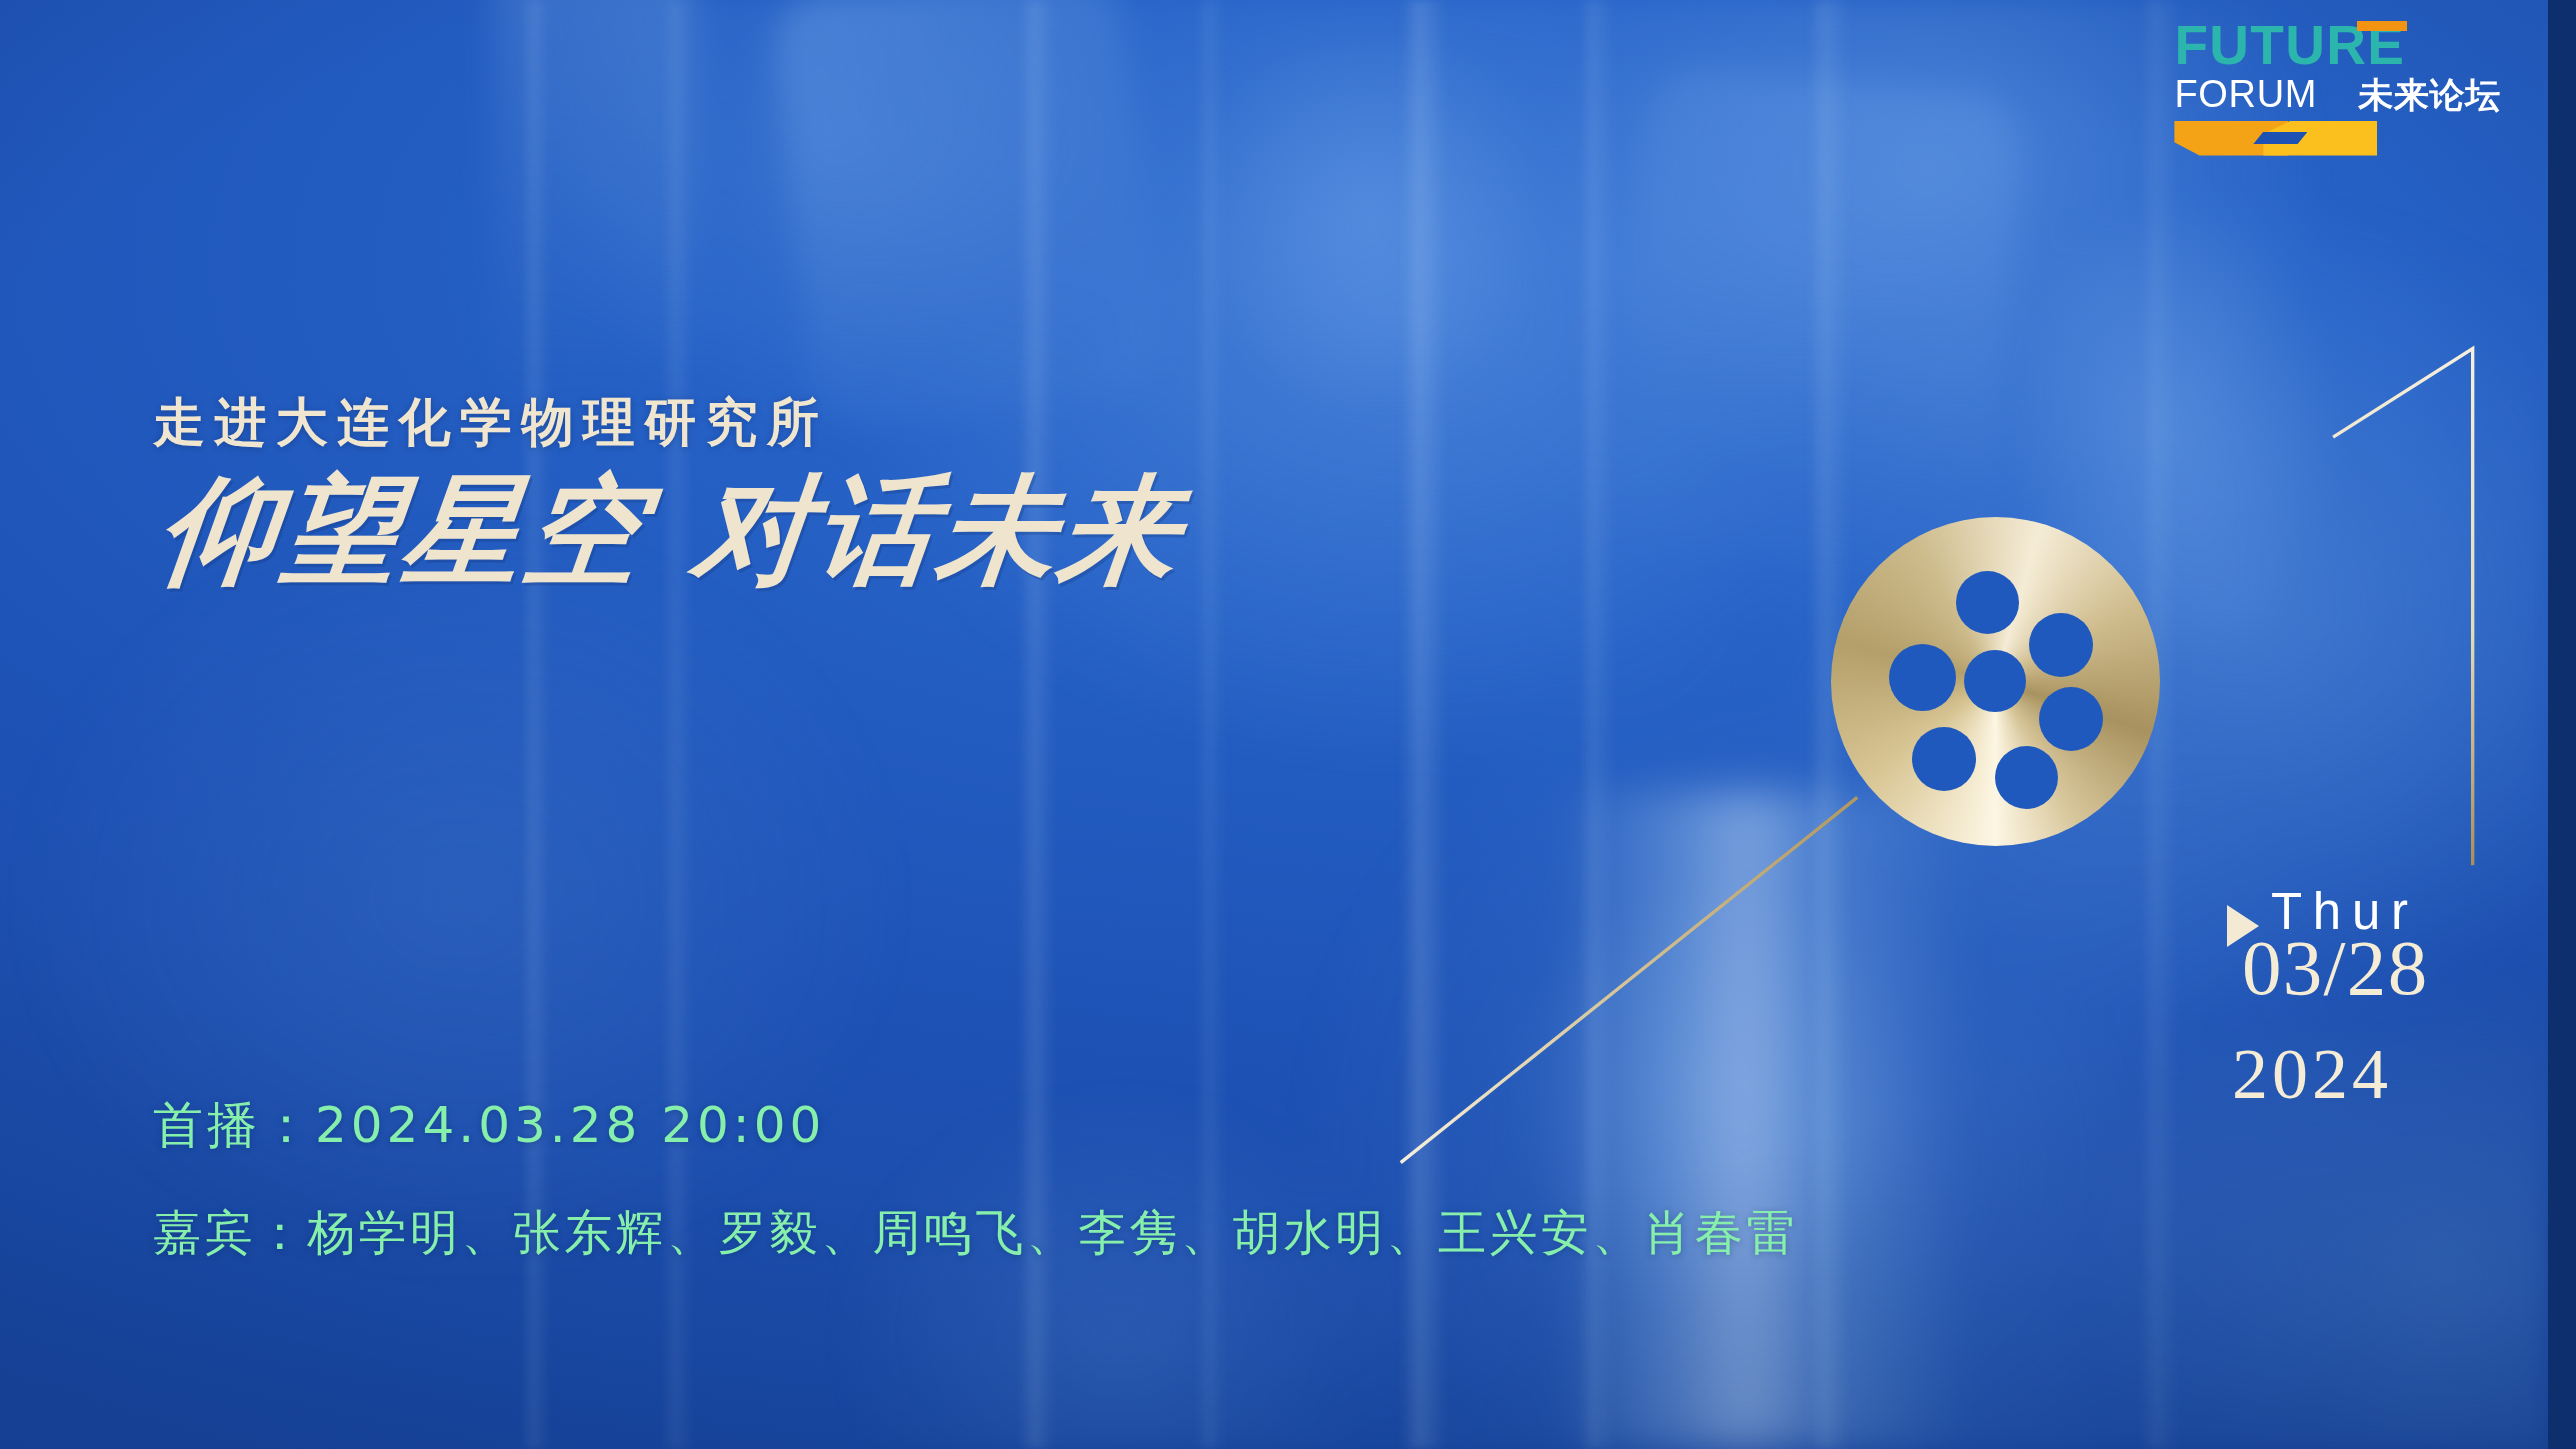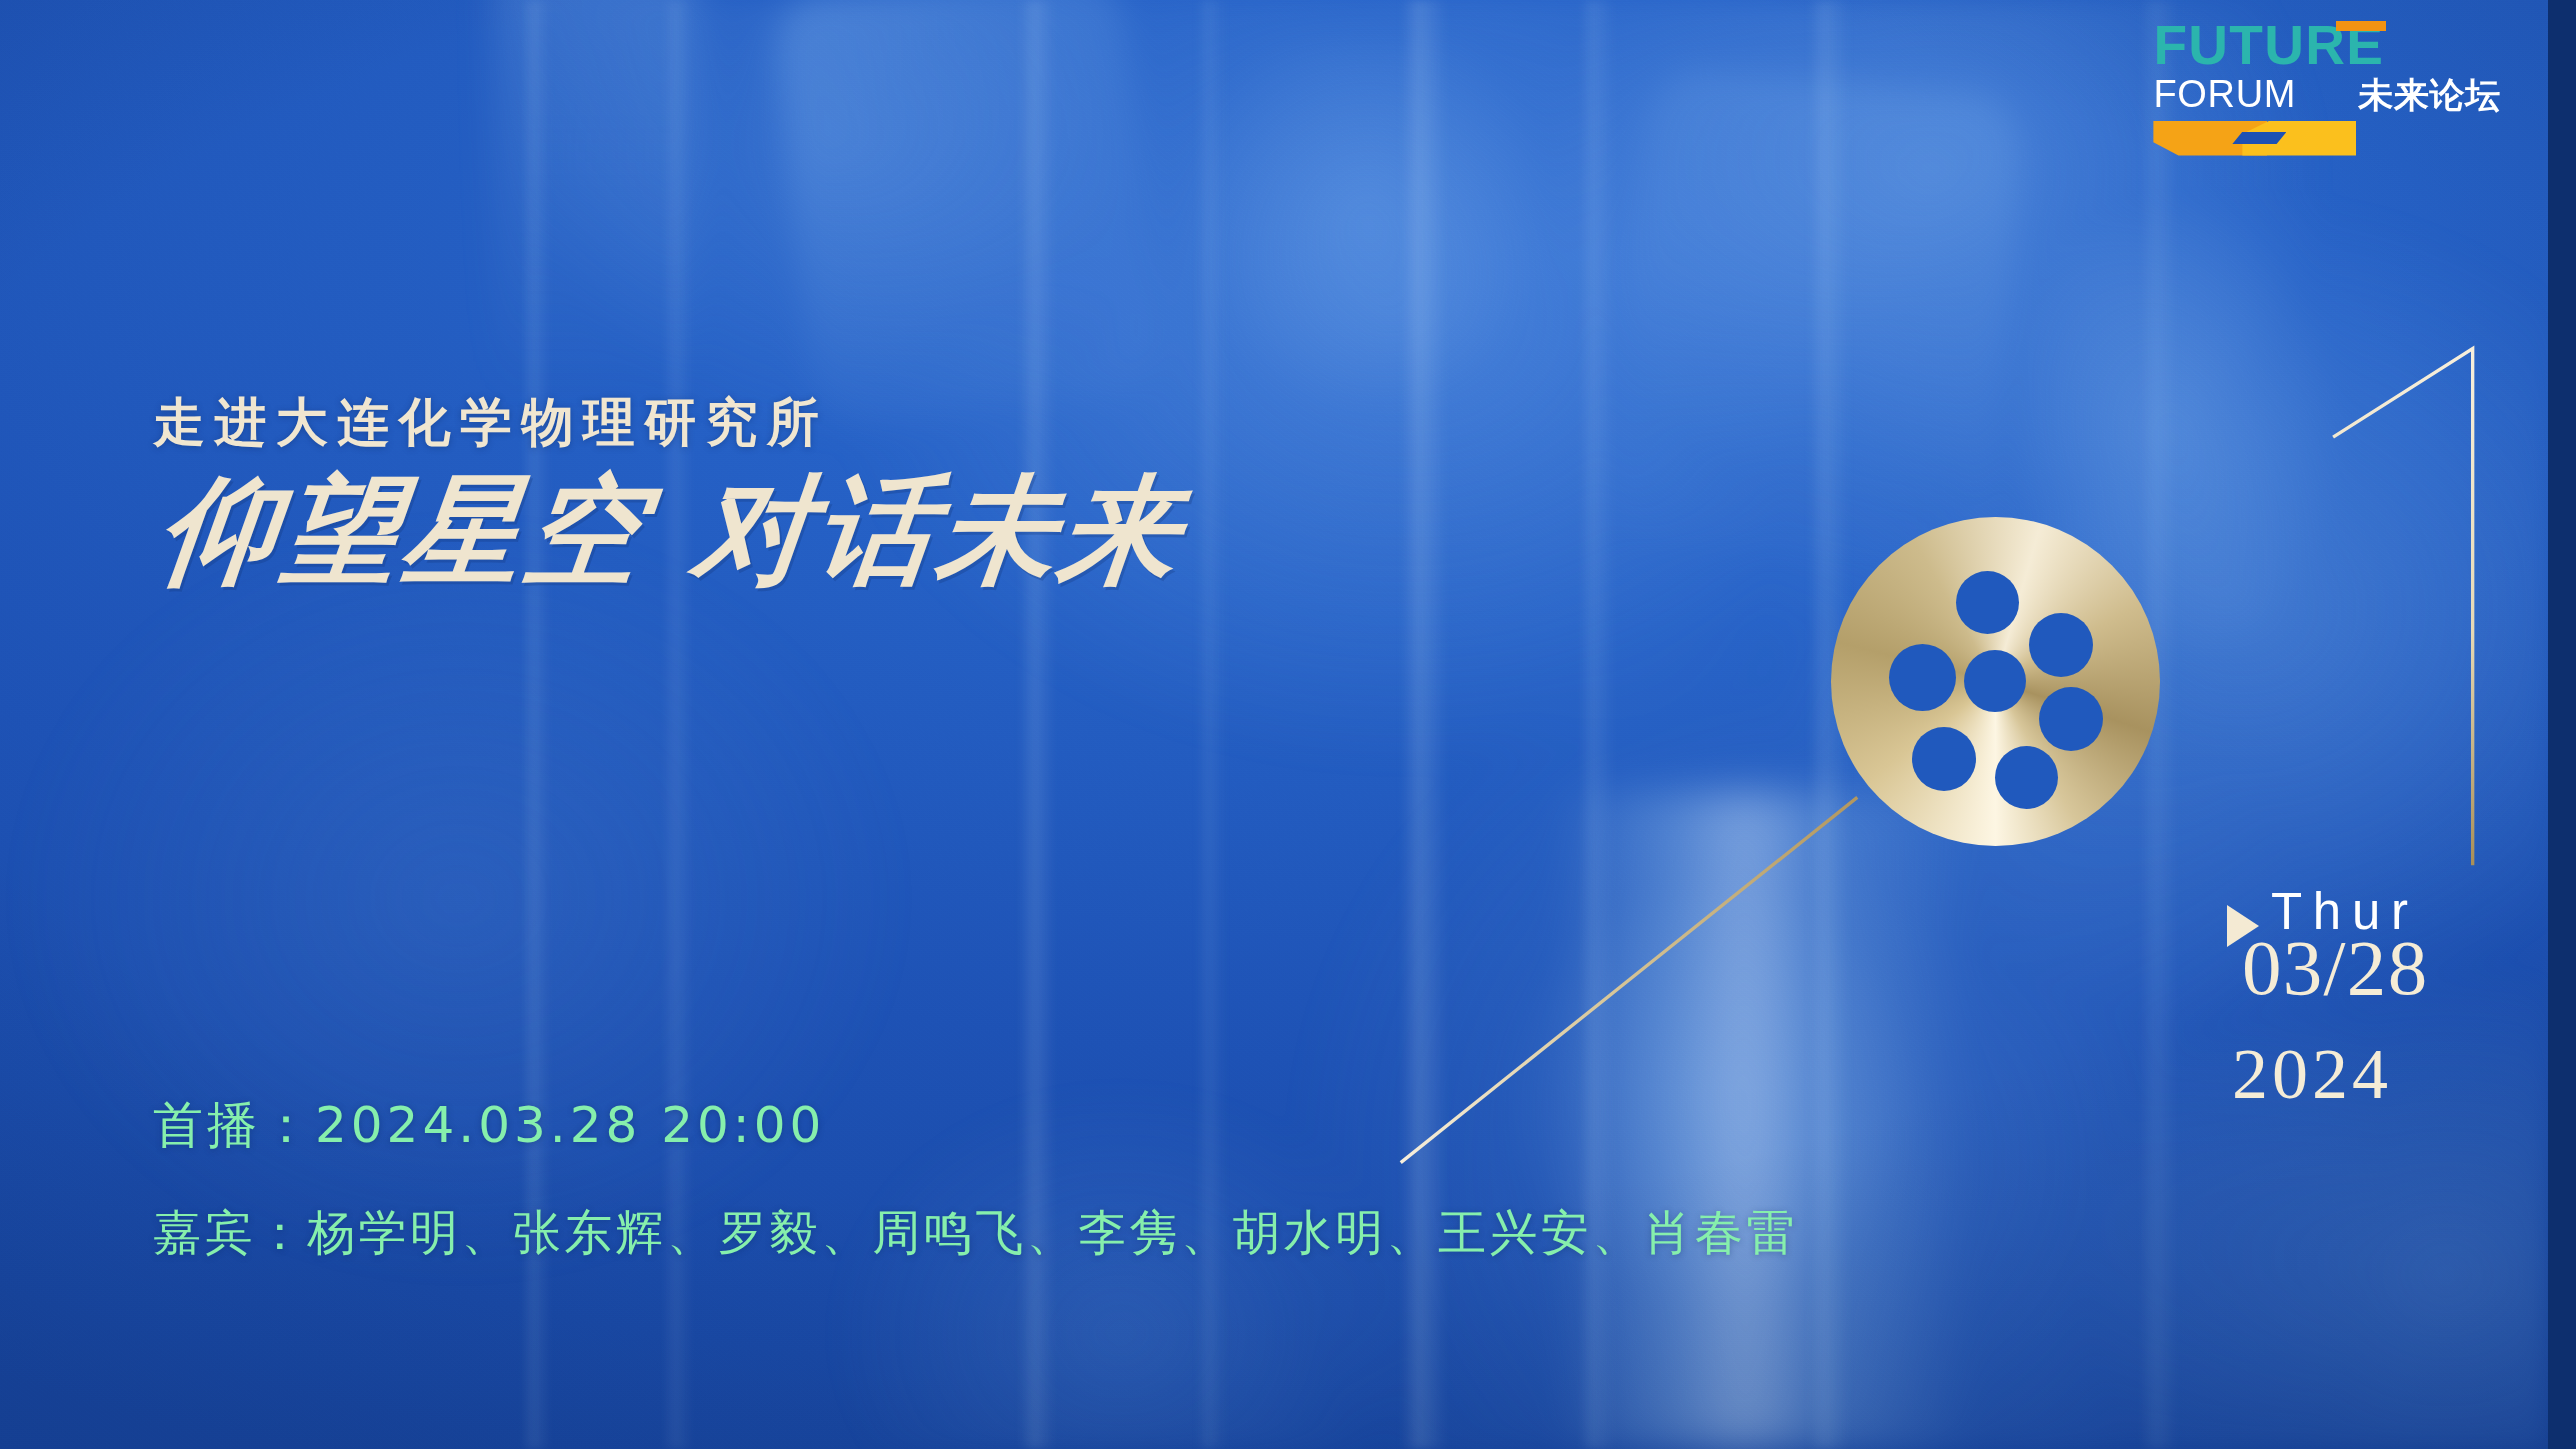--- a/index.html
+++ b/index.html
@@ -109,21 +109,21 @@
   .ff-future{position:relative;display:block;}
   .ff-future-text{
     font-family:"Liberation Sans","DejaVu Sans",sans-serif;
     font-weight:700;font-size:55px;letter-spacing:1.3px;line-height:.92;
     color:#2bb5ad;
     -webkit-text-stroke:0;
   }
   .ff-orange-cap{
     position:absolute;right:-1.3px;top:1.3px;width:50px;height:10px;background:#f29312;
   }
-  .ff-row2{display:flex;align-items:baseline;gap:22px;}
+  .ff-row2{display:flex;align-items:baseline;gap:1px;}
   .ff-forum{
     font-family:"Liberation Sans","DejaVu Sans",sans-serif;
     font-weight:400;font-size:38px;color:#ffffff;letter-spacing:0.7px;line-height:1;
   }
   .ff-cn{
     font-family:"DejaVu Sans","Liberation Sans",sans-serif;
     font-weight:700;font-size:35px;color:#ffffff;letter-spacing:0.7px;line-height:1;margin-left:40px;
   }
   .ff-bar{width:203px;height:35px;position:relative;margin-top:4px;}
   .ff-bar .seg-a{position:absolute;left:0;top:0;width:114px;height:35px;background:#f5a316;

